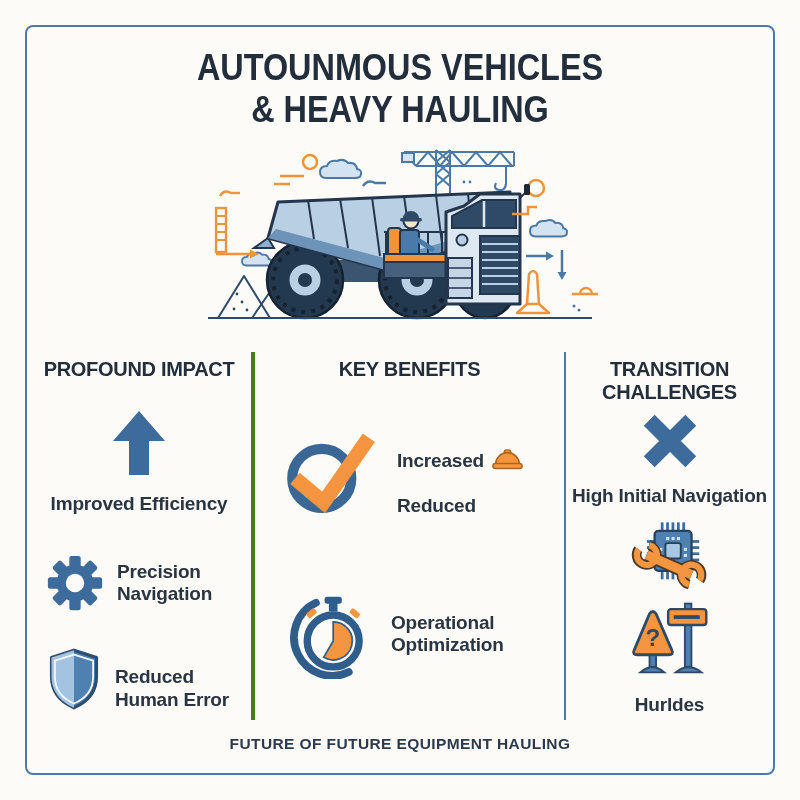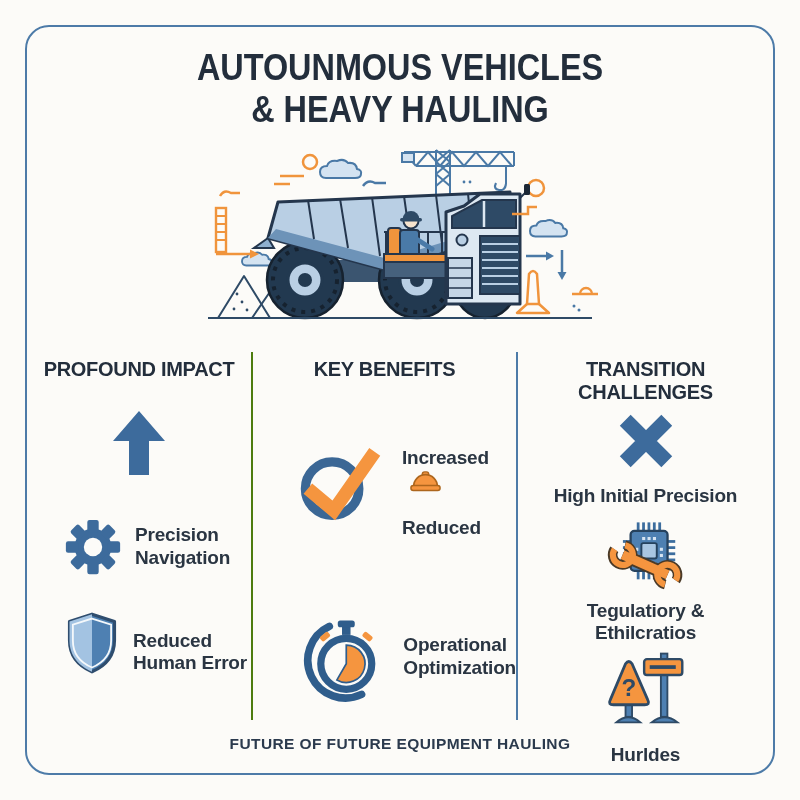--- a/index.html
+++ b/index.html
@@ -4,51 +4,51 @@
 <style>
   html,body{margin:0;padding:0;}
   body{
     width:800px;height:800px;position:relative;
     background:#fcfbf8;
     font-family:"Liberation Sans",sans-serif;
     color:#27313f;overflow:hidden;
   }
   .card{
     position:absolute;inset:25px;
-    border:2.5px solid #4d7ba8;border-radius:24px;
+    border:2.5px solid #4d7ba8;border-radius:8px;
   }
   .title{
     margin-top:20px;text-align:center;
     font-weight:bold;font-size:36px;line-height:1.18;
     color:#232e3c;transform:scaleX(0.9);
   }
   .illo{display:block;margin:4px auto 0;}
   .columns{
     position:absolute;left:0;right:0;top:325px;height:368px;
     display:flex;
   }
   .col{box-sizing:border-box;padding-top:6px;}
   .col1{width:224px;}
-  .col2{width:267px;border-left:2px solid #4d7c0f;border-right:2px solid #4d7ba8;}
+  .col2{width:315px;border-left:4px solid #4d7c0f;border-right:2px solid #4d7ba8;}
   .col3{flex:1;text-align:center;}
   .col-header{
     text-align:center;font-weight:bold;font-size:20px;line-height:1.13;
     letter-spacing:-0.3px;color:#232e3c;white-space:pre-line;
   }
   .label{
     font-weight:bold;font-size:19px;line-height:1.18;
     letter-spacing:-0.2px;color:#2a3542;white-space:pre-line;
   }
   .stack-item{text-align:center;}
   .stack-item .icon-box{margin-top:30px;}
   .stack-item .label{margin-top:14px;}
-  .row-item{display:flex;align-items:center;gap:14px;padding-left:38px;}
+  .row-item{display:flex;align-items:center;gap:14px;padding-left:20px;}
   .row-item.r-gear{margin-top:40px;}
   .row-item.r-shield{margin-top:36px;align-items:flex-end;}
-  .col2 .row-item{padding-left:44px;gap:18px;}
+  .col2 .row-item{padding-left:28px;gap:18px;}
   .row-item.r-check{margin-top:44px;}
   .row-item.r-watch{margin-top:72px;}
   .hat{vertical-align:-4px;margin-left:8px;}
   .c3-icon{display:block;margin:0 auto;}
   .m-x{margin-top:10px;}
   .m-xl{margin-top:16px;}
   .m-chip{margin-top:12px;}
   .m-chipl{margin-top:6px;}
   .m-sign{margin-top:4px;}
   .m-signl{margin-top:16px;}
@@ -196,20 +196,21 @@
 
     <div class="col col1">
       <div class="col-header">PROFOUND IMPACT</div>
 
       <div class="stack-item">
         <div class="icon-box">
           <svg width="52" height="64" viewBox="0 0 52 64">
             <path d="M26 0 L52 30 H36 V64 H16 V30 H0 Z" fill="#3d6b9c"></path>
           </svg>
         </div>
+        <div class="label">Improved Efficiency</div>
       </div>
 
       <div class="row-item r-gear">
         <svg width="56" height="56" viewBox="0 0 64 64">
           <g fill="#3d6b9c">
             <circle cx="32" cy="32" r="21"></circle>
             <rect x="25.5" y="1" width="13" height="14" rx="2.5"></rect>
             <rect x="25.5" y="1" width="13" height="14" rx="2.5" transform="rotate(45 32 32)"></rect>
             <rect x="25.5" y="1" width="13" height="14" rx="2.5" transform="rotate(90 32 32)"></rect>
             <rect x="25.5" y="1" width="13" height="14" rx="2.5" transform="rotate(135 32 32)"></rect>
@@ -268,21 +269,21 @@
       </div>
     </div>
 
     <div class="col col3">
       <div class="col-header">TRANSITION
 CHALLENGES</div>
 
       <svg class="c3-icon m-x" width="58" height="56" viewBox="0 0 64 62">
         <path d="M9 8 L55 54 M55 8 L9 54" stroke="#3d6b9c" stroke-width="17"></path>
       </svg>
-      <div class="label m-xl">High Initial Precision</div>
+      <div class="label m-xl">High Initial Navigation</div>
 
       <svg class="c3-icon m-chip" width="80" height="74" viewBox="0 0 104 96">
         <g fill="#3c6d9e">
           <rect x="40" y="3" width="3.6" height="11"></rect>
             <rect x="47" y="3" width="3.6" height="11"></rect>
           <rect x="54" y="3" width="3.6" height="11"></rect>
             <rect x="61" y="3" width="3.6" height="11"></rect>
           <rect x="68" y="3" width="3.6" height="11"></rect>
           <rect x="40" y="66" width="3.6" height="11"></rect>
             <rect x="47" y="66" width="3.6" height="11"></rect>
@@ -314,22 +315,20 @@
         </g>
         <g transform="rotate(24 50 60)">
           <line x1="18" y1="58" x2="82" y2="58" stroke="#4a3a28" stroke-width="17"></line>
           <path d="M15.7 45.2 A13 13 0 1 1 5.2 55.7" fill="none" stroke="#4a3a28" stroke-width="12.5"></path>
           <path d="M15.7 45.2 A13 13 0 1 1 5.2 55.7" fill="none" stroke="#4a3a28" stroke-width="12.5" transform="rotate(180 50 58)"></path>
           <line x1="18" y1="58" x2="82" y2="58" stroke="#f5953f" stroke-width="12"></line>
           <path d="M15.7 45.2 A13 13 0 1 1 5.2 55.7" fill="none" stroke="#f5953f" stroke-width="8" transform="translate(0.4 0)"></path>
           <path d="M15.7 45.2 A13 13 0 1 1 5.2 55.7" fill="none" stroke="#f5953f" stroke-width="8" transform="rotate(180 49.8 58)"></path>
         </g>
       </svg>
-      <div class="label m-chipl">Tegulatiory &amp;
-Ethilcratios</div>
 
       <svg class="c3-icon m-sign" width="86" height="80" viewBox="0 0 92 86">
         <g>
           <rect x="62" y="6" width="7" height="68" fill="#4e80b2" stroke="#2e4a66" stroke-width="2"></rect>
           <rect x="44" y="12" width="41" height="17" rx="3" fill="#f5953f" stroke="#2e4a66" stroke-width="2.6"></rect>
           <rect x="50" y="18.5" width="28" height="4" fill="#2e4a66"></rect>
           <path d="M52 80 q14 -11 28 0 Z" fill="#4e80b2" stroke="#2e4a66" stroke-width="2"></path>
         </g>
         <g>
           <rect x="24" y="60" width="7" height="14" fill="#4e80b2" stroke="#2e4a66" stroke-width="2"></rect>

